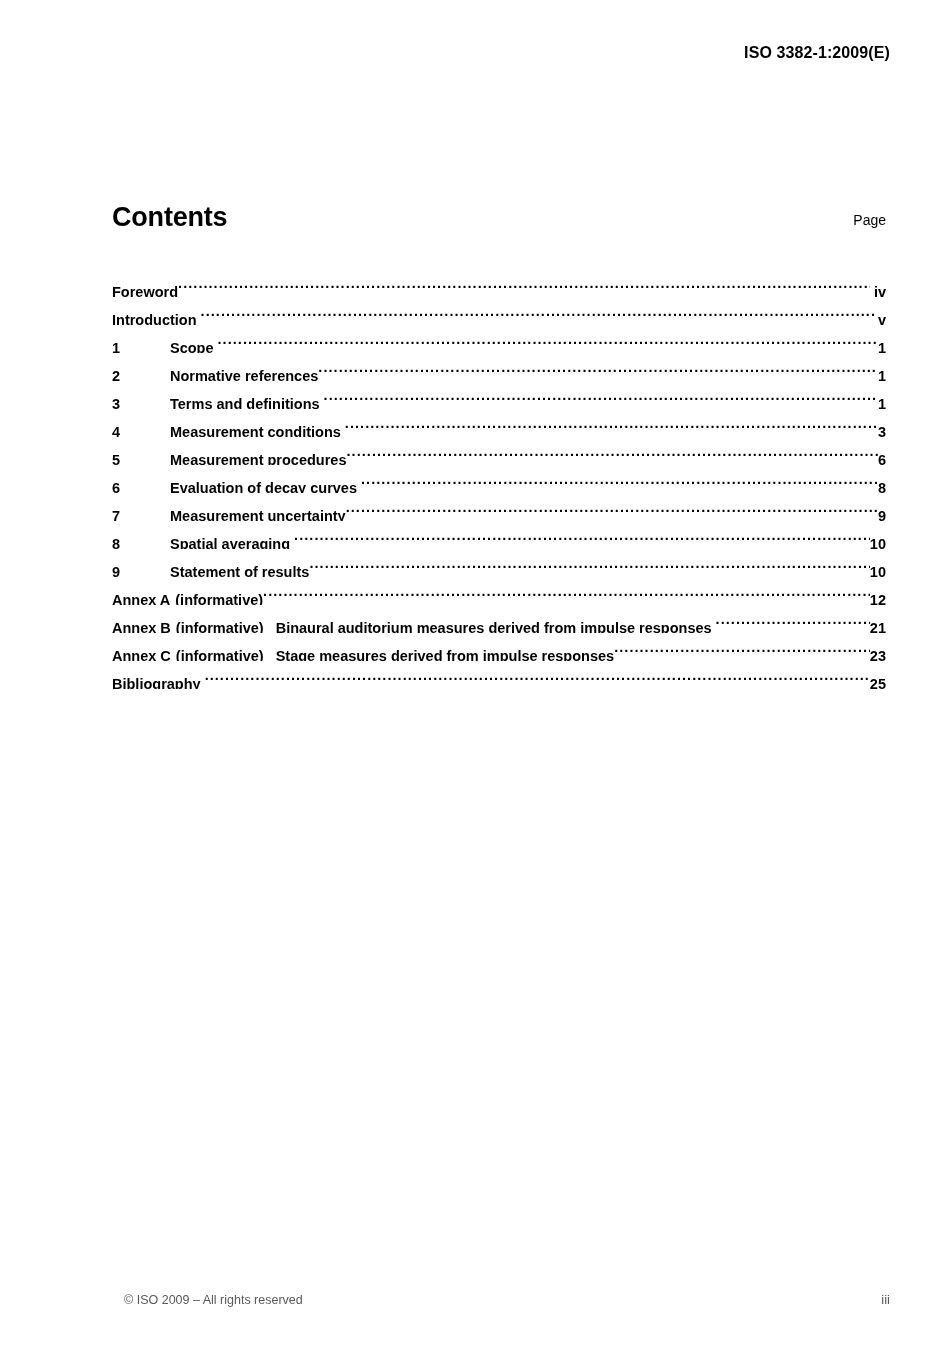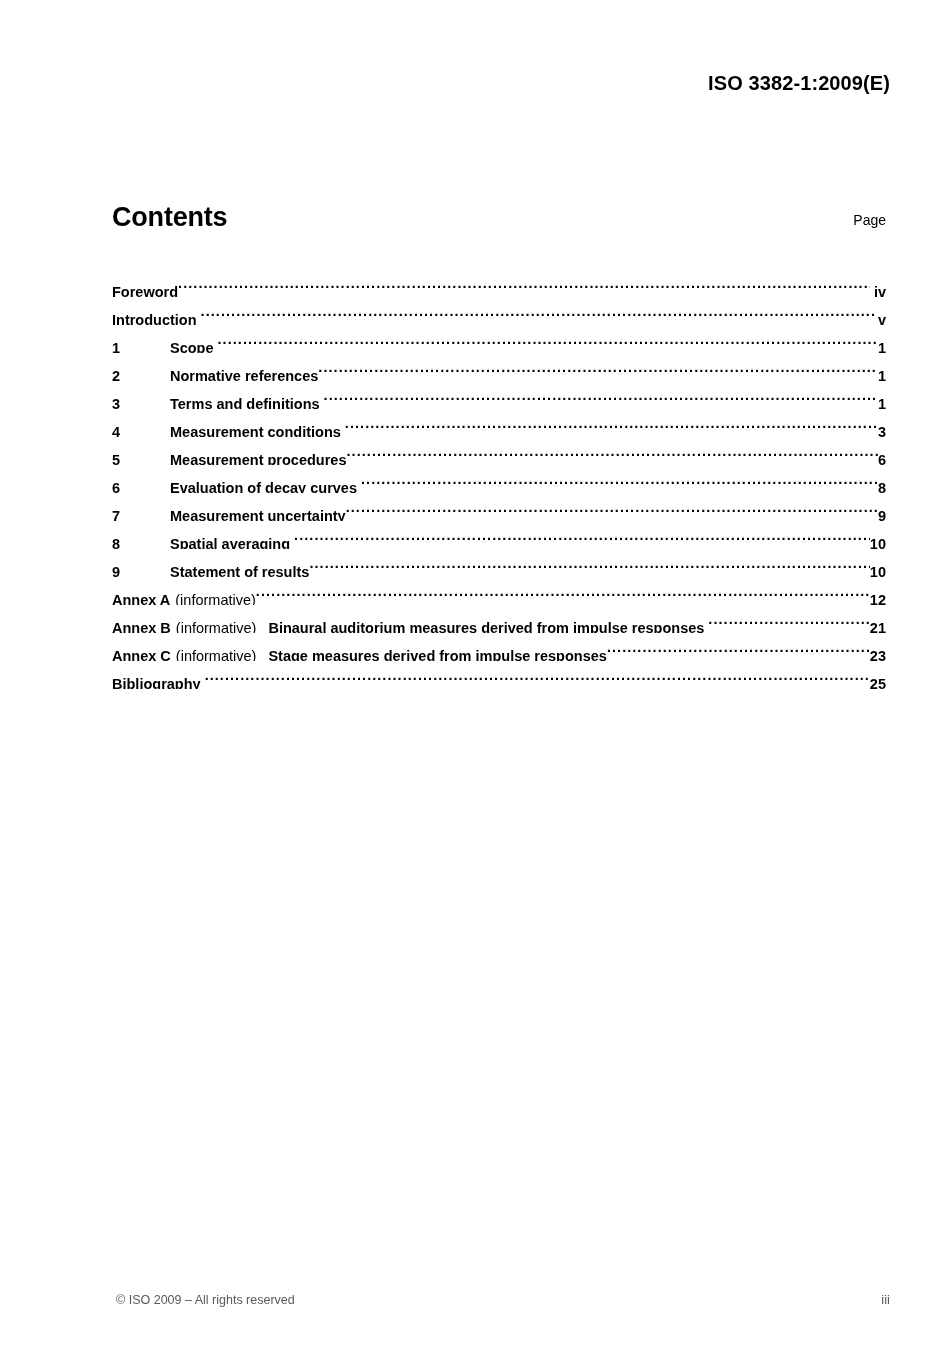--- a/index.html
+++ b/index.html
@@ -20,25 +20,25 @@
     height: 1345px;
     margin: 0 auto;
     background: #ffffff;
     overflow: hidden;
     box-sizing: border-box;
   }
 
   
   .page-header {
     position: absolute;
-    top: 72px;
+    top: 44px;
     left: 112px;
     right: 60px;
     text-align: right;
-    font-size: 20px;
+    font-size: 16px;
     font-weight: bold;
     letter-spacing: 0.1px;
   }
 
   
   .contents-head {
     position: absolute;
     top: 204px;
     left: 112px;
     right: 64px;
@@ -90,21 +90,21 @@
     font-weight: bold;
   }
 
   
   .annex-prefix {
     flex: 0 0 auto;
     font-weight: bold;
   }
   .annex-kind {
     flex: 0 0 auto;
-    font-weight: normal;
+    font-weight: bold;
     padding-left: 5px;
   }
   .annex-title {
     flex: 0 0 auto;
     font-weight: bold;
     padding-left: 12px;
   }
 
   
   .leader {
@@ -139,21 +139,21 @@
   .toc-row.gap-before-page .toc-page { padding-left: 4px; }
 
   
   .sp-before-leader { padding-right: 4px; }
   .no-sp-before-leader { padding-right: 0; }
 
   
   .page-footer {
     position: absolute;
     bottom: 38px;
-    left: 116px;
+    left: 124px;
     right: 60px;
     display: flex;
     align-items: center;
     justify-content: space-between;
     font-size: 12.5px;
     color: #5a5a5a;
   }
   .footer-right {
     font-size: 13px;
     color: #5a5a5a;

